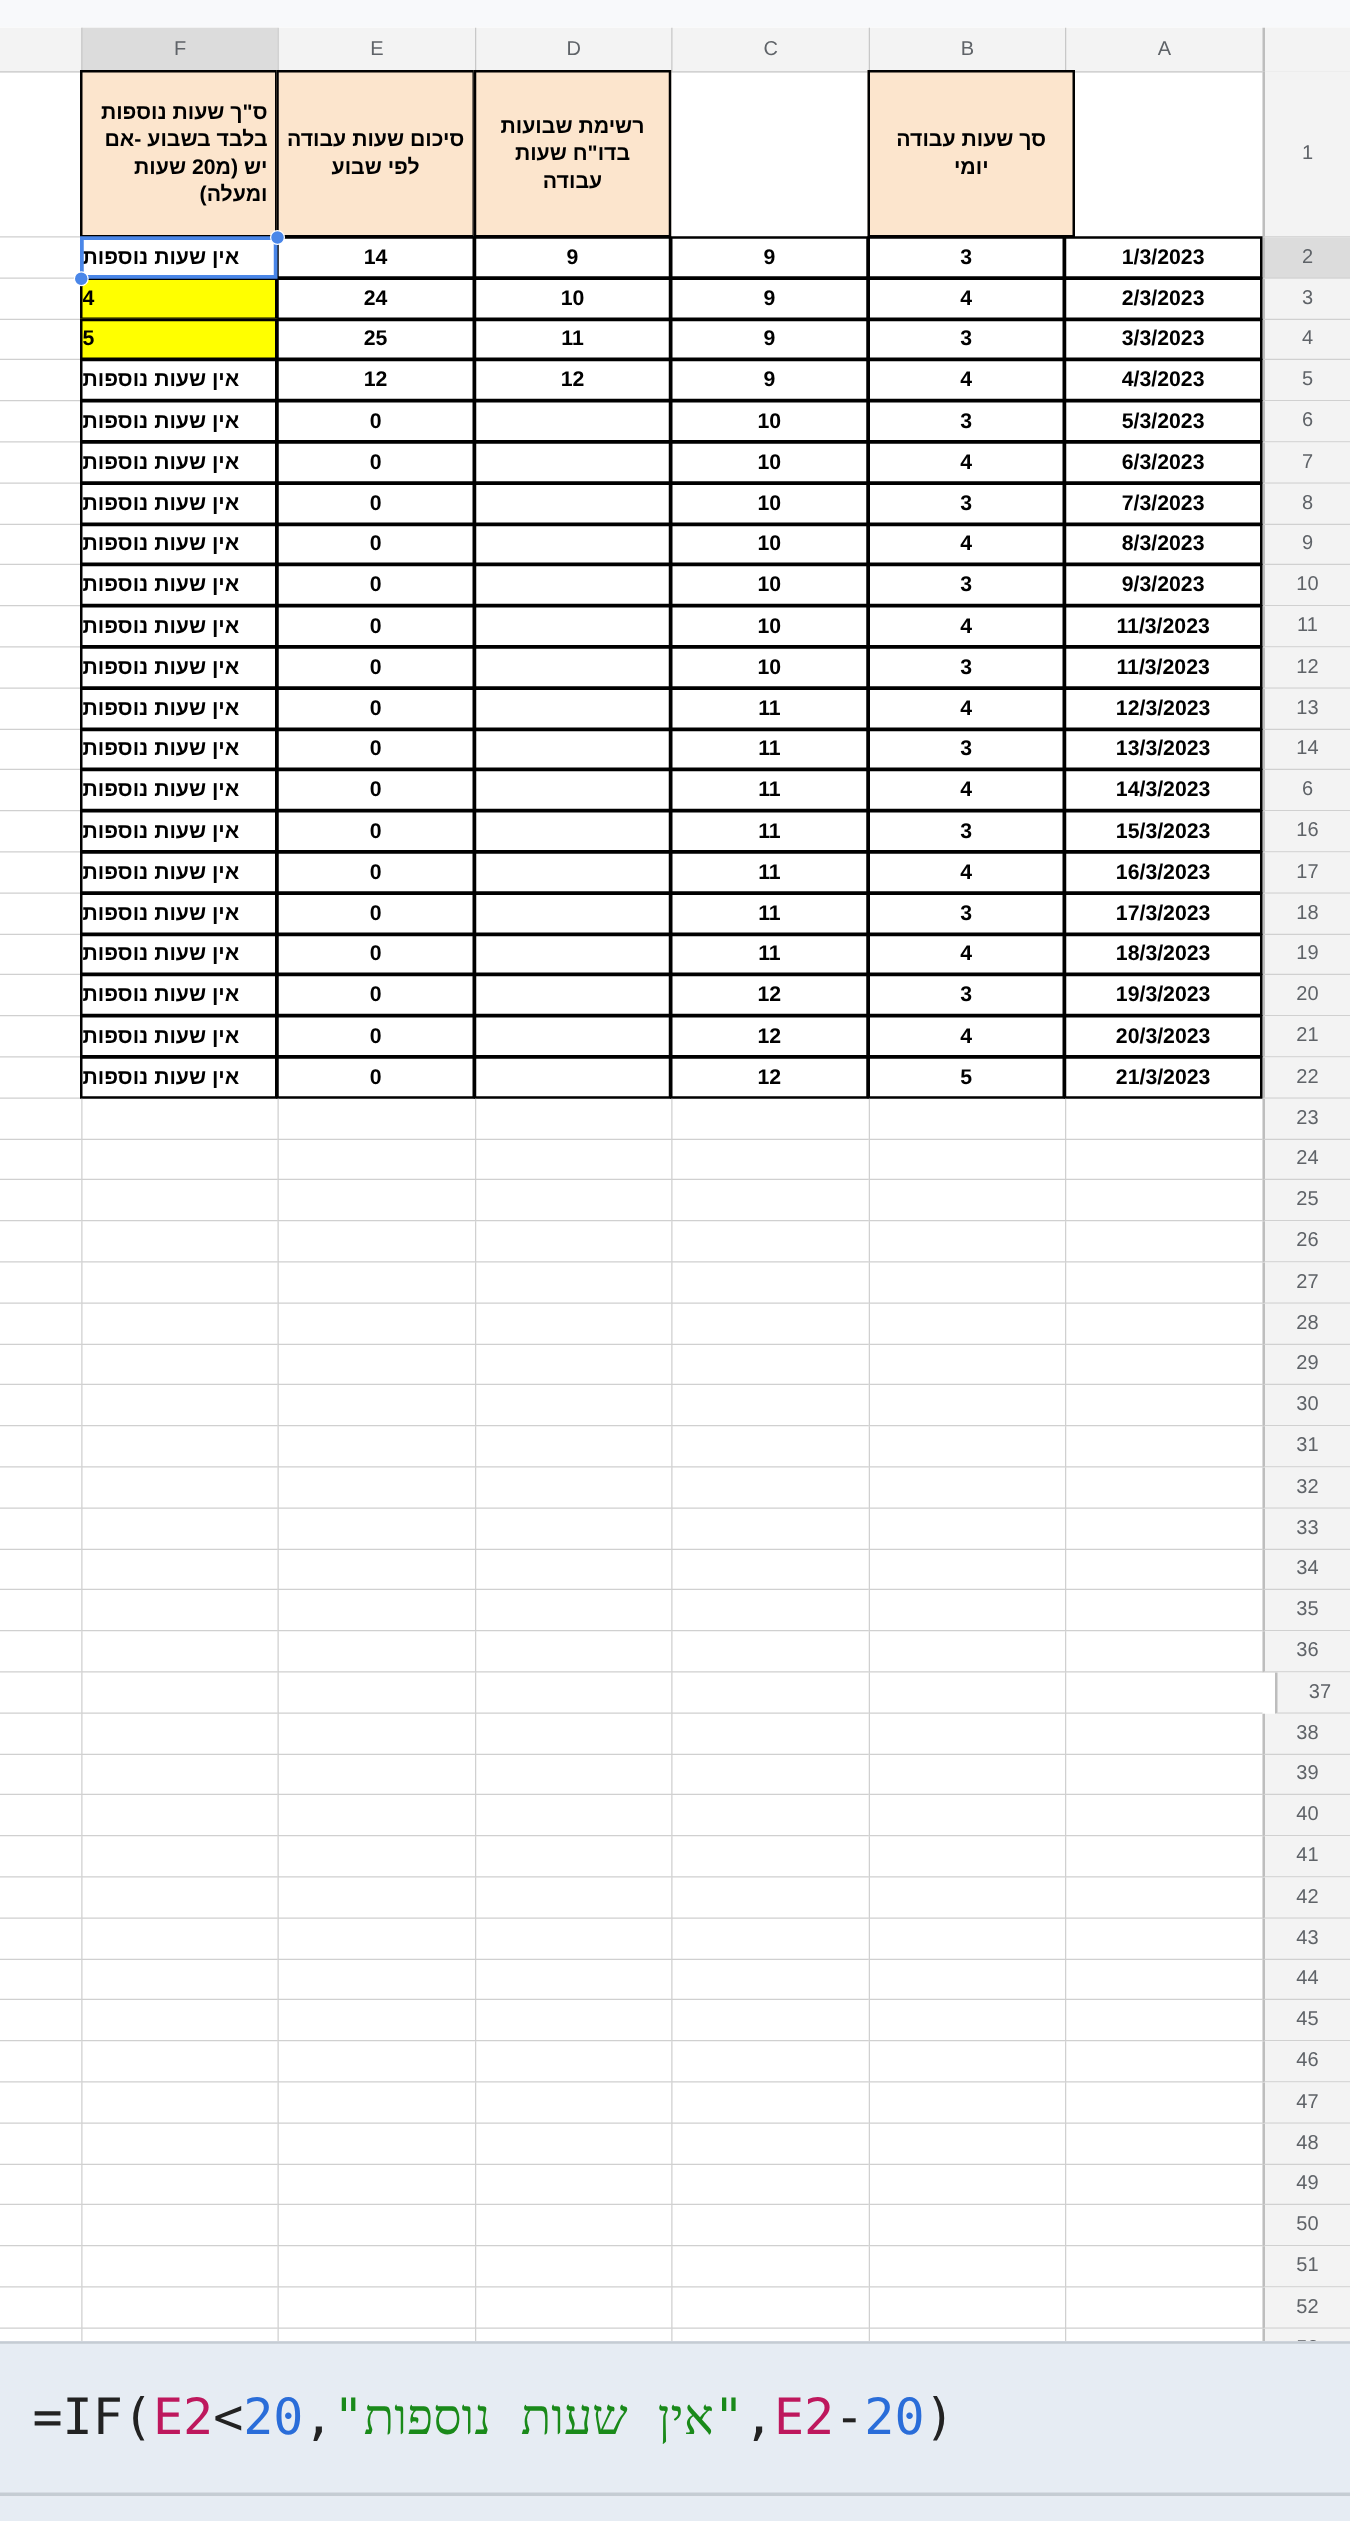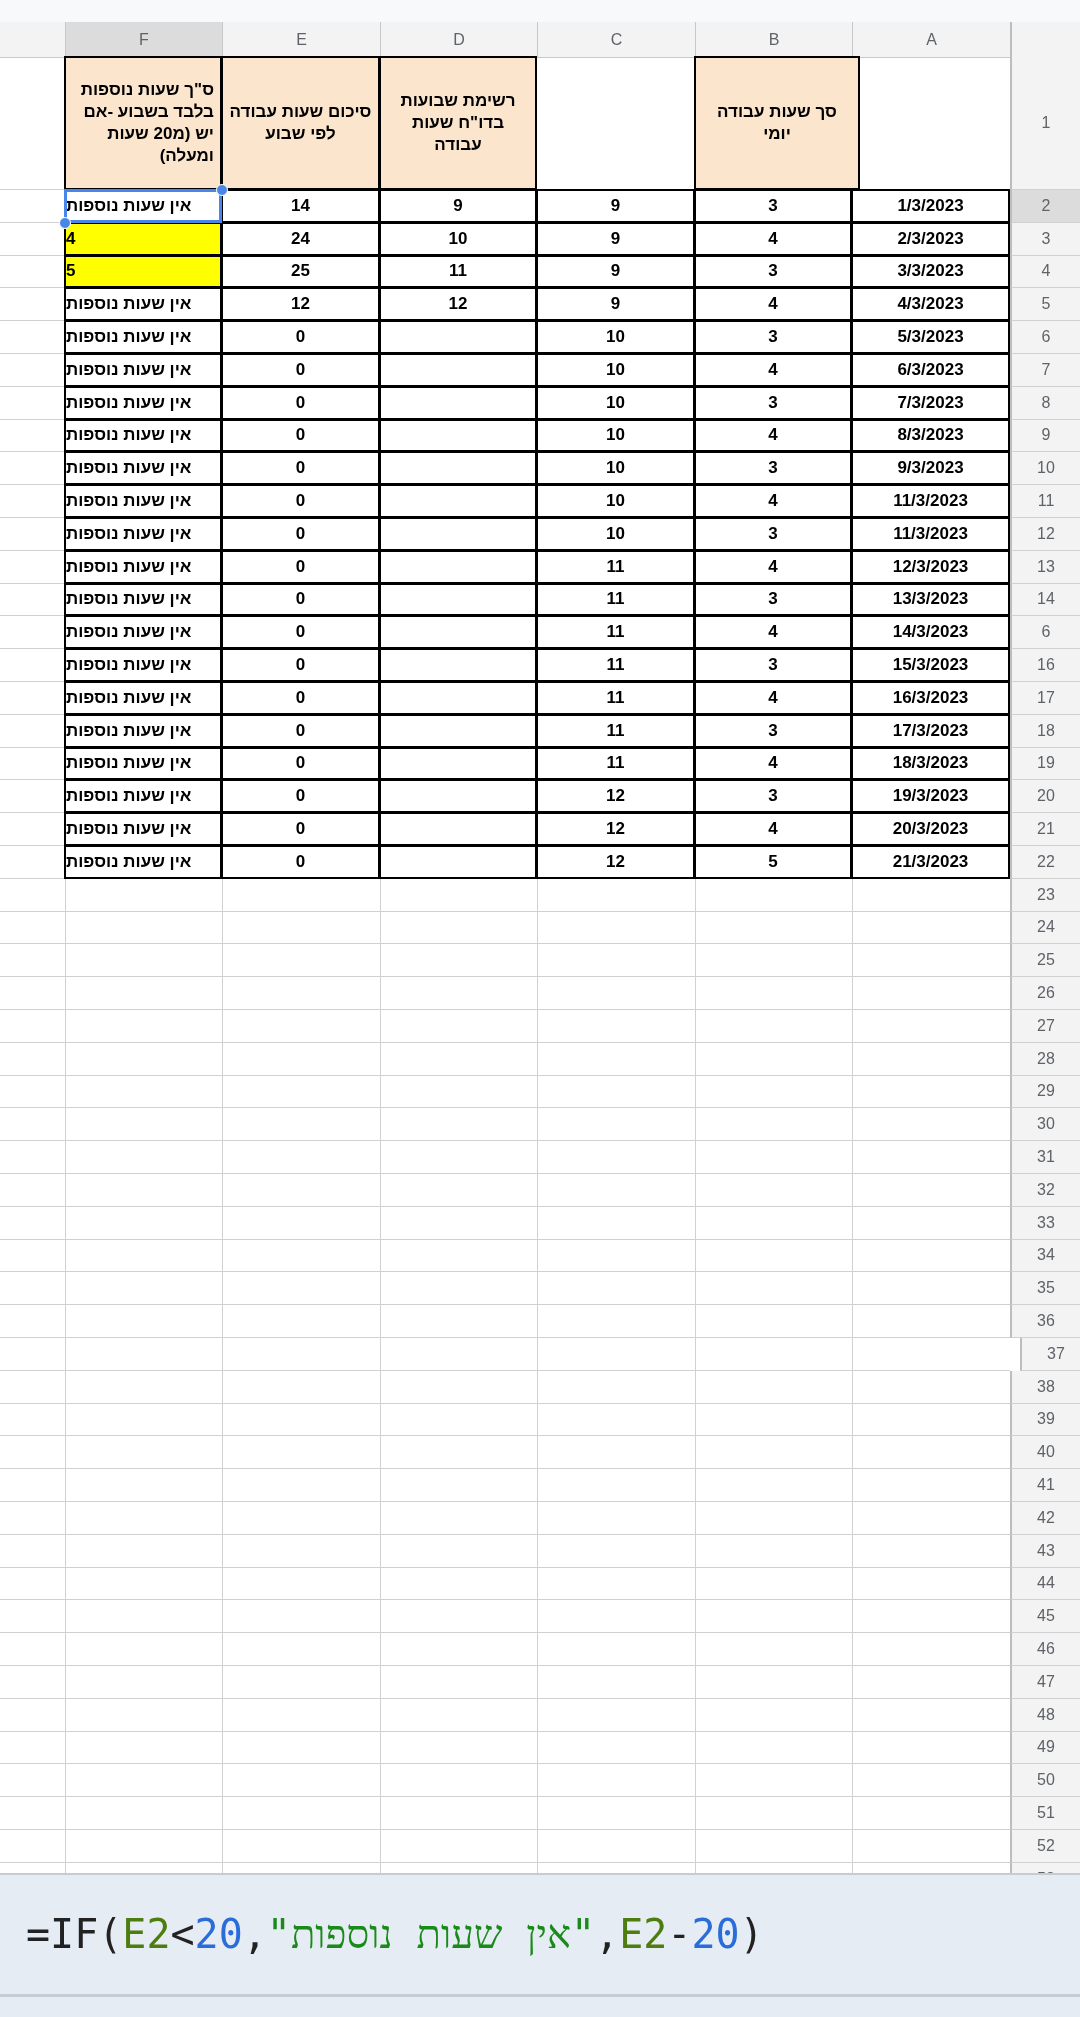--- a/index.html
+++ b/index.html
@@ -63,21 +63,21 @@
   
   .formula-bar {
     position: absolute; left: 0; top: 1873px; width: 1080px; height: 124px;
     background: #e6ecf3; border-top: 2px solid #c5ccd3; border-bottom: 3px solid #c5ccd3; box-sizing: border-box;
   }
   .formula-text {
     position: absolute; left: 26px; top: 0; height: 119px; line-height: 119px;
     font-family: "DejaVu Sans Mono", monospace; font-size: 40px; color: #222;
     white-space: nowrap; unicode-bidi: isolate; direction: ltr;
   }
-  .f-ref { color: #4d7c0f; }
+  .f-ref { color: #be185d; }
   .f-num { color: #2a6dd9; }
   .f-str { color: #1a8a1a; }
   .fx-button {
     position: absolute; right: 0; top: 0; width: 126px; height: 119px;
     background: #4e5f6c; color: #fff; display: flex; align-items: center; justify-content: center;
     font-family: "DejaVu Serif", serif; font-style: italic; font-size: 52px; font-weight: bold;
   }
   .bottom-strip {
     position: absolute; left: 0; top: 1997px; width: 1080px; height: 20px; background: #e6ecf3;
   }

